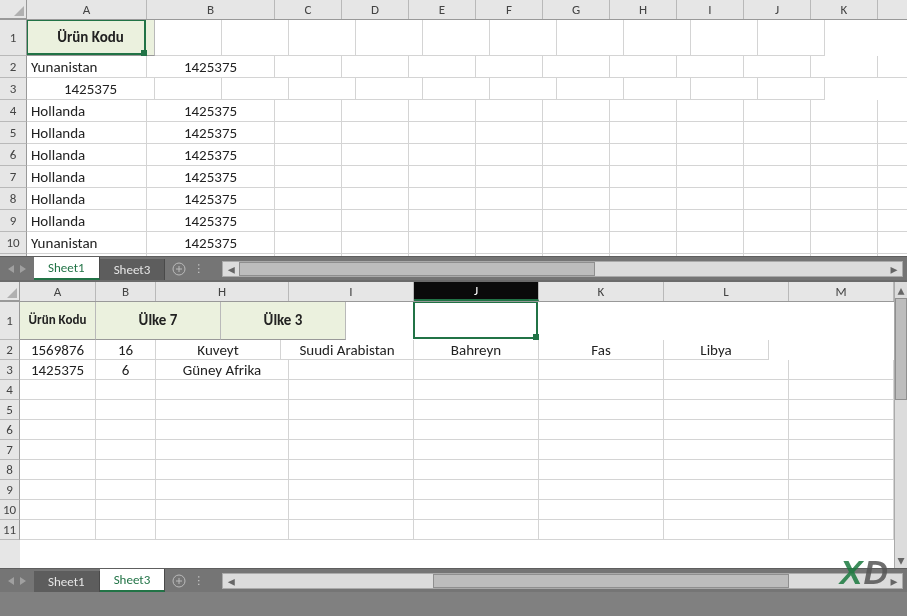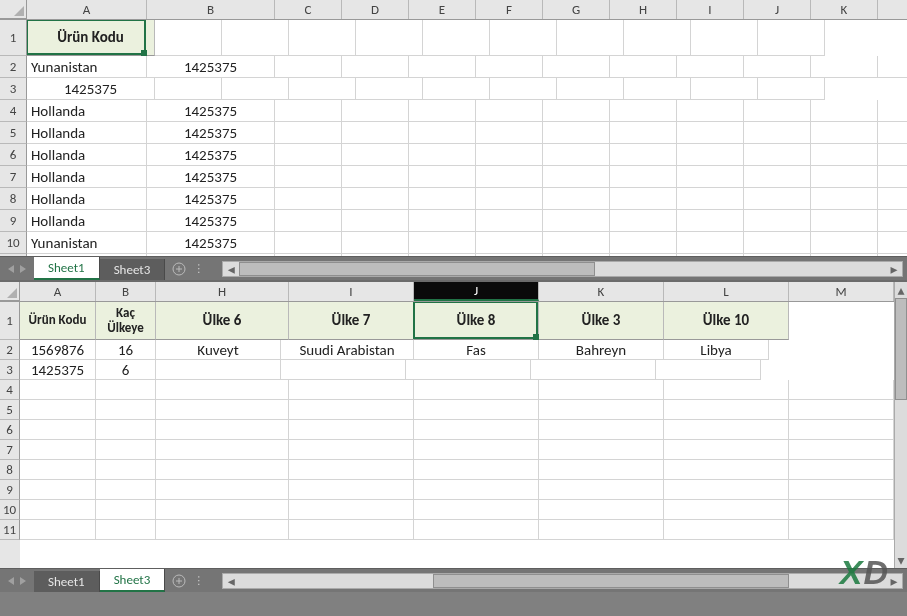--- a/index.html
+++ b/index.html
@@ -509,39 +509,36 @@
             <div class="row-header" style="width: 20px; height: 20px;">7</div>
             <div class="row-header" style="width: 20px; height: 20px;">8</div>
             <div class="row-header" style="width: 20px; height: 20px;">9</div>
             <div class="row-header" style="width: 20px; height: 20px;">10</div>
             <div class="row-header" style="width: 20px; height: 20px;">11</div>
           </div>
      <div class="grid" id="bot-grid">
 
      <div class="grid-row">
               <div class="cell header-cell" style="width: 76px; height: 38px; white-space: normal; font-size: 13px;">Ürün Kodu</div>
-              <div class="cell header-cell" style="width: 60px; height: 38px; white-space: normal; font-size: 13px;">Kaç Ülkeye</div>
-              <div class="cell header-cell" style="width: 133px; height: 38px;">Ülke 6</div>
               <div class="cell header-cell" style="width: 125px; height: 38px;">Ülke 7</div>
-              <div class="cell header-cell" style="width: 125px; height: 38px;">Ülke 8</div>
               <div class="cell header-cell" style="width: 125px; height: 38px;">Ülke 3</div>
-              <div class="cell header-cell" style="width: 125px; height: 38px;">Ülke 10</div>
             </div>
             <div class="grid-row">
               <div class="cell center" style="width: 76px; height: 20px;">1569876</div>
               <div class="cell center" style="width: 60px; height: 20px;">16</div>
               <div class="cell center" style="width: 125px; height: 20px;">Kuveyt</div>
               <div class="cell center" style="width: 133px; height: 20px;">Suudi Arabistan</div>
+              <div class="cell center" style="width: 125px; height: 20px;">Bahreyn</div>
               <div class="cell center" style="width: 125px; height: 20px;">Fas</div>
-              <div class="cell center" style="width: 125px; height: 20px;">Bahreyn</div>
               <div class="cell center" style="width: 105px; height: 20px;">Libya</div>
             </div>
             <div class="grid-row">
               <div class="cell center" style="width: 76px; height: 20px;">1425375</div>
               <div class="cell center" style="width: 60px; height: 20px;">6</div>
+              <div class="cell center" style="width: 133px; height: 20px;">Güney Afrika</div>
               <div class="cell center" style="width: 125px; height: 20px;"></div>
               <div class="cell center" style="width: 125px; height: 20px;"></div>
               <div class="cell center" style="width: 125px; height: 20px;"></div>
               <div class="cell center" style="width: 125px; height: 20px;"></div>
               <div class="cell center" style="width: 105px; height: 20px;"></div>
             </div>
             <div class="grid-row">
               <div class="cell center" style="width: 76px; height: 20px;"></div>
               <div class="cell center" style="width: 60px; height: 20px;"></div>
               <div class="cell center" style="width: 133px; height: 20px;"></div>

